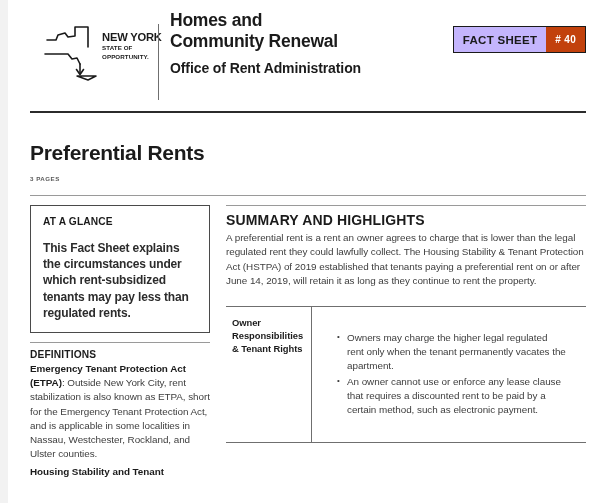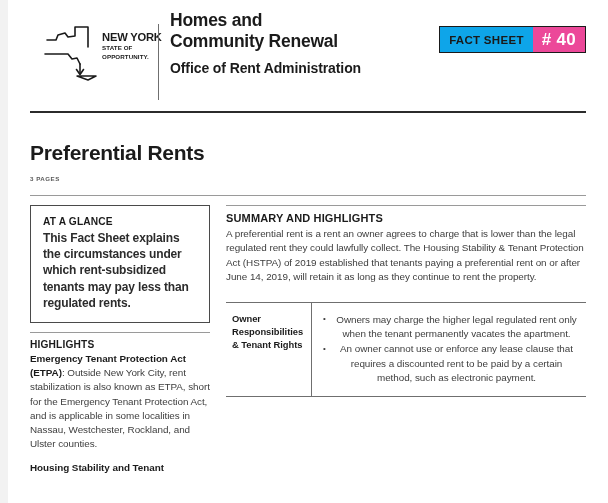--- a/index.html
+++ b/index.html
@@ -112,34 +112,34 @@
     display: flex;
     height: 27px;
     border: 1.6px solid #1a1a1a;
     box-sizing: border-box;
   }
   .badge .b-label {
     display: flex;
     align-items: center;
     justify-content: center;
     padding: 0 9px;
-    background: #0ea5e9;
+    background: #c4b5fd;
     color: #1a1a1a;
     font-size: 11.5px;
     font-weight: bold;
     letter-spacing: 0.3px;
   }
   .badge .b-num {
     display: flex;
     align-items: center;
     justify-content: center;
     padding: 0 9px;
-    background: #ec4899;
+    background: #c2410c;
     color: #ffffff;
-    font-size: 17px;
+    font-size: 10px;
     font-weight: bold;
     letter-spacing: 0.3px;
   }
 
   
   .rule-heavy {
     position: absolute;
     left: 22px;
     top: 111px;
     width: 556px;
@@ -187,21 +187,21 @@
     border: 1px solid #4a4a4a;
     box-sizing: border-box;
     padding: 10px 12px 11px 12px;
     width: 180px;
   }
   .glance-title {
     font-size: 10.2px;
     font-weight: bold;
     letter-spacing: 0.15px;
     color: #1b1b1b;
-    margin-bottom: 3px;
+    margin-bottom: 13px;
   }
   .glance-text {
     font-size: 12px;
     font-weight: bold;
     color: #2c2c2c;
     line-height: 16.2px;
     letter-spacing: -0.15px;
   }
 
   .rule-defs {
@@ -221,21 +221,21 @@
     margin-top: 2px;
     font-size: 9.9px;
     line-height: 14.2px;
     color: #3d3d3d;
     letter-spacing: -0.05px;
   }
   .defs-body b {
     color: #1b1b1b;
   }
   .defs-next {
-    margin-top: 10px;
+    margin-top: 4px;
     font-size: 9.9px;
     line-height: 14.2px;
     font-weight: bold;
     color: #1b1b1b;
     letter-spacing: -0.05px;
   }
 
   
   .right-col {
     position: absolute;
@@ -243,21 +243,21 @@
     top: 205px;
     width: 360px;
   }
   .rule-summary {
     width: 360px;
     height: 1px;
     background: #9a9a9a;
   }
   .summary-title {
     margin-top: 6px;
-    font-size: 11px;
+    font-size: 14px;
     font-weight: bold;
     letter-spacing: 0.15px;
     color: #1b1b1b;
   }
   .summary-body {
     margin-top: 3px;
     font-size: 9.9px;
     line-height: 14.4px;
     color: #3d3d3d;
     letter-spacing: -0.05px;
@@ -282,24 +282,23 @@
     font-weight: bold;
     line-height: 13.2px;
     color: #1b1b1b;
     letter-spacing: -0.05px;
   }
   .resp-content {
     flex: 1 1 auto;
     padding: 8px 4px 9px 9px;
   }
   .resp-content ul {
-    margin: 2px;
+    margin: 16px;
     padding: 0;
     list-style: none;
-    text-align: center;
   }
   .resp-content li {
     position: relative;
     padding-left: 10px;
     font-size: 9.9px;
     line-height: 14.3px;
     color: #3d3d3d;
     letter-spacing: -0.05px;
     margin-bottom: 1px;
   }
@@ -356,21 +355,21 @@
   <div class="rule-thin-top"></div>
 
   <div class="left-col">
 
     <div class="glance-box">
       <div class="glance-title">AT A GLANCE</div>
       <div class="glance-text">This Fact Sheet explains the circumstances under which rent-subsidized tenants may pay less than regulated rents.</div>
     </div>
 
     <div class="rule-defs"></div>
-    <div class="defs-title">HIGHLIGHTS</div>
+    <div class="defs-title">DEFINITIONS</div>
 
     <div class="defs-body"><b>Emergency Tenant Protection Act (ETPA)</b><span>: Outside New York City, rent stabilization is also known as ETPA, short for the Emergency Tenant Protection Act, and is applicable in some localities in Nassau, Westchester, Rockland, and Ulster counties.</span></div>
 
     <div class="defs-next">Housing Stability and Tenant</div>
   </div>
 
   <div class="right-col">
 
     <div class="rule-summary"></div>
     <div class="summary-title">SUMMARY AND HIGHLIGHTS</div>

